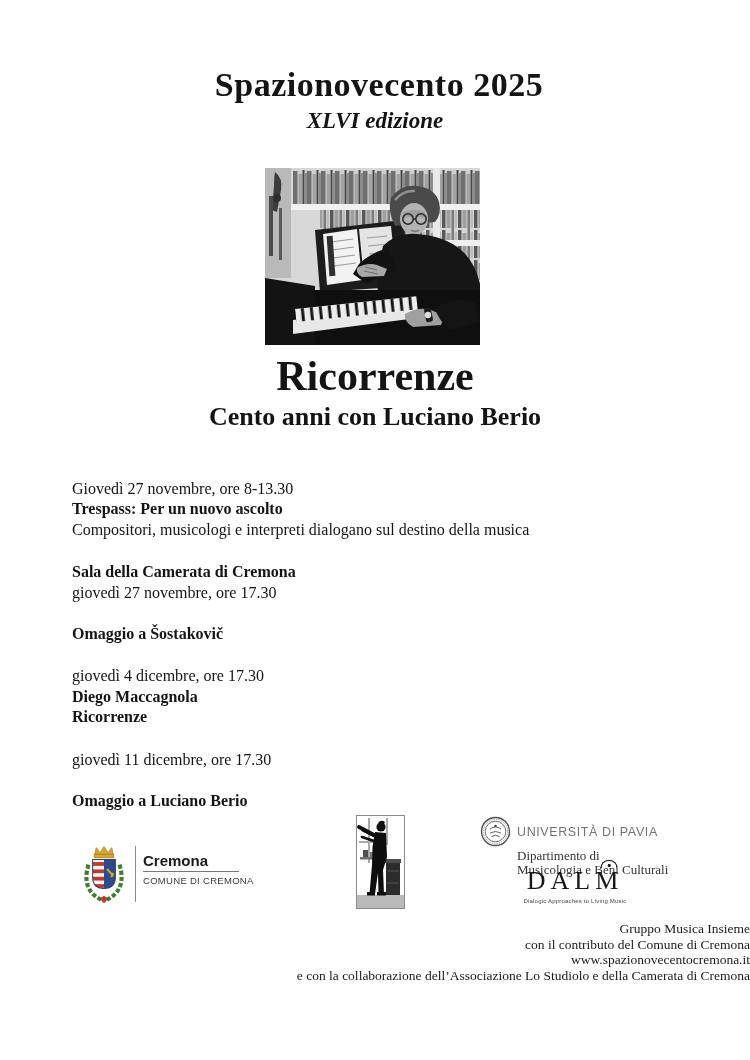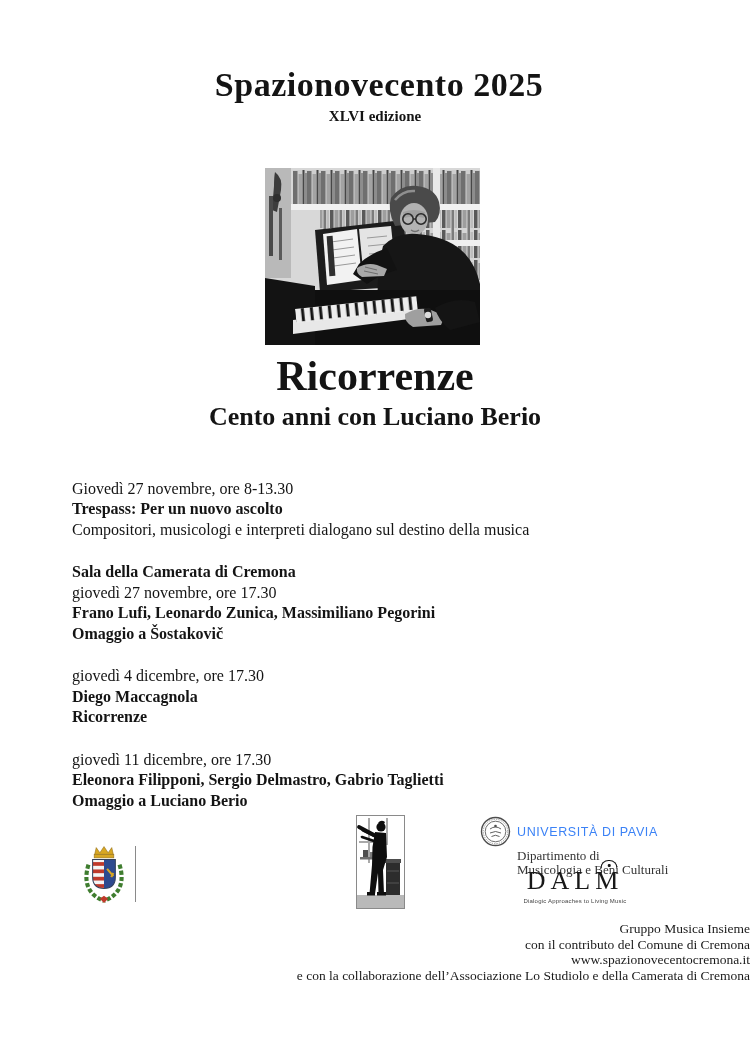--- a/index.html
+++ b/index.html
@@ -2,21 +2,21 @@
 <html><head>
 <meta charset="utf-8">
 <style>
   html,body { margin:0; padding:0; background:#ffffff; }
   .page {
     position:relative; width:750px; height:1060px; background:#ffffff;
     font-family:"Liberation Serif", serif; color:#141414; overflow:hidden;
   }
   .centered { position:absolute; left:0; right:0; text-align:center; }
   .title    { top:66px;  font-size:34px; font-weight:bold; letter-spacing:0.5px;padding-left:8px; }
-  .edition  { top:108px; font-size:15px; font-weight:bold; }
+  .edition  { top:108px; font-size:23px; font-weight:bold;font-style:italic; }
   .photo    { position:absolute; left:265px; top:168px; width:215px; height:177px; }
   .event-title { top:352px; font-size:42px; font-weight:bold; }
   .event-sub   { top:402px; font-size:26px; font-weight:bold; }
 
   .program { position:absolute; left:72px; top:458px; width:600px;
              font-size:16px; line-height:20.5px; }
   .program p { margin:0 0 22px 0; }
   .b { font-weight:bold; }
 
   
@@ -28,21 +28,21 @@
   .cremona .rule { height:1px; background:#777; width:96px; margin:2px 0 3px 0; }
   .cremona .label { font-size:9.5px; color:#3a3a3a; letter-spacing:0.3px; }
 
   
   .figure { position:absolute; left:356px; top:815px; width:49px; height:94px; }
 
   
   .unipv { position:absolute; left:480px; top:816px; font-family:"Liberation Sans", sans-serif; }
   .unipv .row { display:flex; align-items:center; }
   .unipv .seal { width:31px; height:31px; margin-right:6px; }
-  .unipv .uni { font-size:12.5px; letter-spacing:0.6px; color:#3b82f6; }
+  .unipv .uni { font-size:12.5px; letter-spacing:0.6px; color:#737373; }
   .unipv .dept { font-family:"Liberation Serif", serif; font-size:13px; color:#333;
                  margin-left:37px; line-height:14px; margin-top:2px; }
 
   
   .dalm { position:absolute; left:523px; top:866px; width:104px; text-align:center; }
   .dalm .word { font-size:26px; letter-spacing:5px; color:#181818; font-family:"Liberation Serif", serif; }
   .fermata-m { position:relative; display:inline-block; }
   .fermata-m::before { content:""; position:absolute; top:-6px; left:50%; transform:translateX(-50%);
       width:15px; height:7px; border:1.6px solid #181818; border-bottom:none; border-radius:15px 15px 0 0; }
   .fermata-m::after { content:""; position:absolute; top:-2px; left:50%; transform:translateX(-50%);
@@ -161,31 +161,31 @@
   <div class="program">
     <p>
       <br>
       <span>Giovedì 27 novembre, ore 8-13.30</span><br>
       <span class="b">Trespass: Per un nuovo ascolto</span><br>
       <span>Compositori, musicologi e interpreti dialogano sul destino della musica</span>
     </p>
     <p>
       <span class="b">Sala della Camerata di Cremona</span><br>
       <span>giovedì 27 novembre, ore 17.30</span><br>
-      <span class="b">Frano Lufi, Leonardo Zunica, Massimiliano Pegorini</span><br>
+      <br>
       <span class="b">Omaggio a Šostakovič</span>
     </p>
     <p>
       <span>giovedì 4 dicembre, ore 17.30</span><br>
       <span class="b">Diego Maccagnola</span><br>
       <span class="b">Ricorrenze</span>
     </p>
     <p>
       <span>giovedì 11 dicembre, ore 17.30</span><br>
-      <span class="b">Eleonora Filipponi, Sergio Delmastro, Gabrio Taglietti</span><br>
+      <br>
       <span class="b">Omaggio a Luciano Berio</span>
     </p>
   </div>
 
   <div class="cremona">
     <svg class="crest" viewBox="0 0 46 58" xmlns="http://www.w3.org/2000/svg">
 
       <path d="M8 20 C3 36 7 49 23 55" fill="none" stroke="#3f7d2f" stroke-width="4" stroke-dasharray="4 2"></path>
       <path d="M38 20 C43 36 39 49 23 55" fill="none" stroke="#3f7d2f" stroke-width="4" stroke-dasharray="4 2"></path>
       <path d="M19 53 l4 4 4 -4 -4 -3 Z" fill="#c0392b"></path>
@@ -203,20 +203,25 @@
         <rect x="12" y="17.5" width="11" height="3.6" fill="#c0392b"></rect>
         <rect x="12" y="24.6" width="11" height="3.6" fill="#c0392b"></rect>
         <rect x="12" y="31.7" width="11" height="3.6" fill="#c0392b"></rect>
         <rect x="12" y="38.8" width="11" height="3.6" fill="#c0392b"></rect>
         <rect x="23" y="15" width="11" height="30" fill="#2e4a8f"></rect>
         <path d="M26 24 l6 7 M32 28 l-2 4" stroke="#d8a723" stroke-width="2"></path>
       </g>
       <path d="M12 15 h22 v17 q0 11 -11 11 q-11 0 -11 -11 Z" fill="none" stroke="#33415c" stroke-width="1"></path>
     </svg>
     <div class="divider"></div>
+    <div class="txt">
+      <div class="city">Cremona</div>
+      <div class="rule"></div>
+      <div class="label">COMUNE DI CREMONA</div>
+    </div>
   </div>
 
   <div class="figure">
     <svg width="49" height="94" viewBox="0 0 49 94" xmlns="http://www.w3.org/2000/svg">
       <rect x="0.5" y="0.5" width="48" height="93" fill="#ffffff" stroke="#8a8a8a" stroke-width="1"></rect>
 
       <g stroke="#a9a9a9" stroke-width="2">
         <line x1="13" y1="3" x2="13" y2="48"></line>
         <line x1="31" y1="3" x2="31" y2="30"></line>
         <line x1="3" y1="27" x2="31" y2="27"></line>

